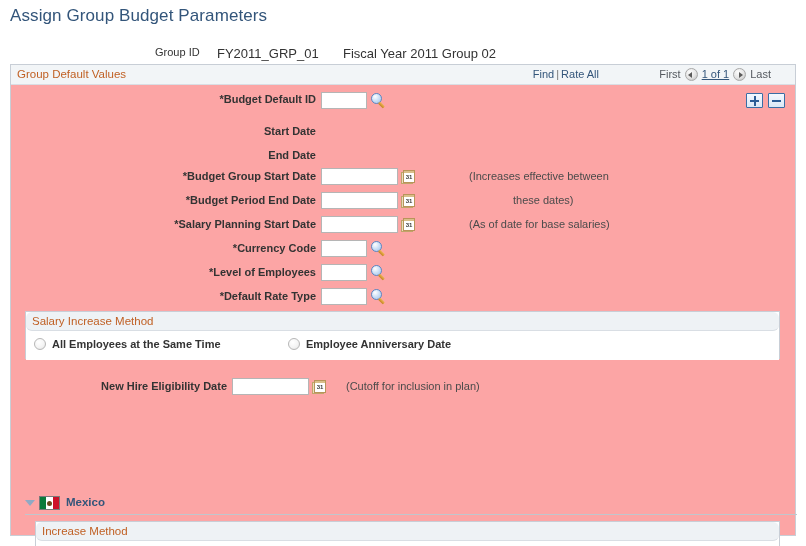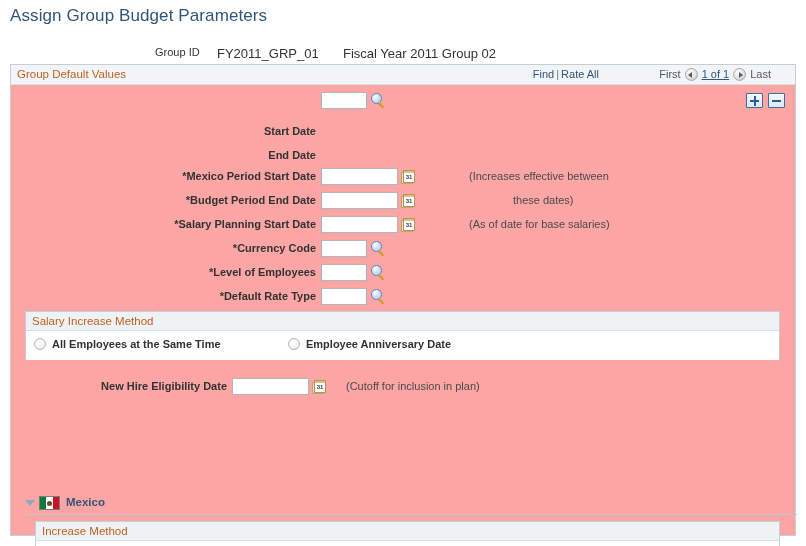--- a/index.html
+++ b/index.html
@@ -273,20 +273,21 @@
     position: absolute;
     border: 1px solid #c8ced6;
     box-sizing: border-box;
     background: #ffffff;
   }
   .subsec-header {
     height: 18px;
     background: #eef2f5;
     border-bottom: 1px solid #d9dee4;
     position: relative;
+    border-radius: 6px;
   }
   .subsec-title {
     position: absolute;
     left: 6px;
     top: 3px;
     font-size: 11.5px;
     color: #c06024;
     white-space: nowrap;
   }
   .subsec-body {
@@ -407,36 +408,39 @@
       <span class="arrow-btn next"></span>
       <span class="lbl">Last</span>
     </span>
   </div>
 
   <div class="rowaction">
     <div class="pmbtn plus"></div>
     <div class="pmbtn minus"></div>
   </div>
 
+  <div class="field-row" style="left:0; top:26px; width:305px;">
+    <span class="fld-label">*Budget Default ID</span>
+  </div>
   <input class="txtinput" type="text" style="left: 310px; top: 27px; width: 46px;" value="">
   <div class="ico-lookup" style="left:360px; top:28px;">
     <span class="glass"></span>
       <span class="handle"></span>
   </div>
 
   <div class="field-row" style="left:0; top:58px; width:305px;">
     <span class="fld-label plain">Start Date</span>
   </div>
 
   <div class="field-row" style="left:0; top:82px; width:305px;">
     <span class="fld-label plain">End Date</span>
   </div>
 
   <div class="field-row" style="left:0; top:103px; width:305px;">
-    <span class="fld-label">*Mexico Period Start Date</span>
+    <span class="fld-label">*Budget Group Start Date</span>
   </div>
   <input class="txtinput" type="text" style="left: 310px; top: 103px; width: 77px;" value="">
   <div class="ico-cal" style="left:390px; top:104px;">
     <span class="shadow"></span>
       <span class="sheet"></span>
       <span class="top"></span>
     <span class="num">31</span>
   </div>
 
   <div class="field-row" style="left:0; top:127px; width:305px;">

